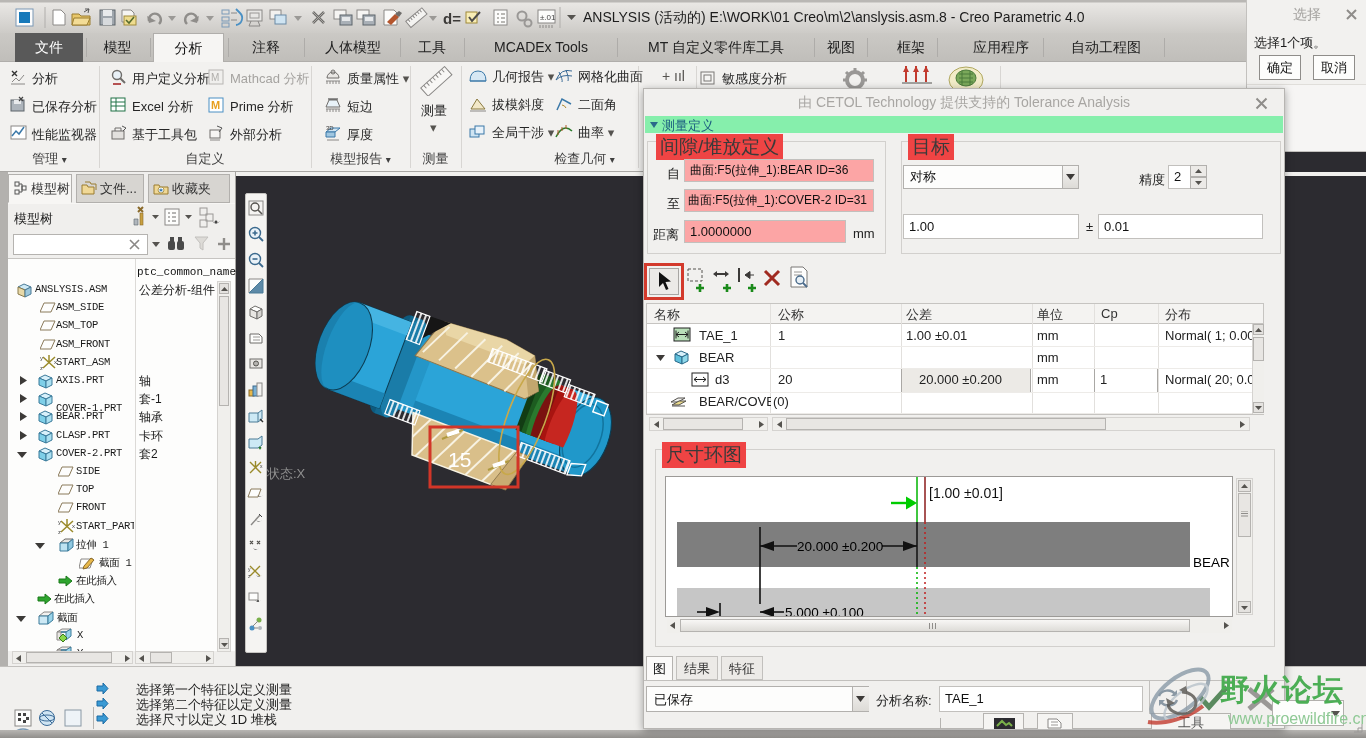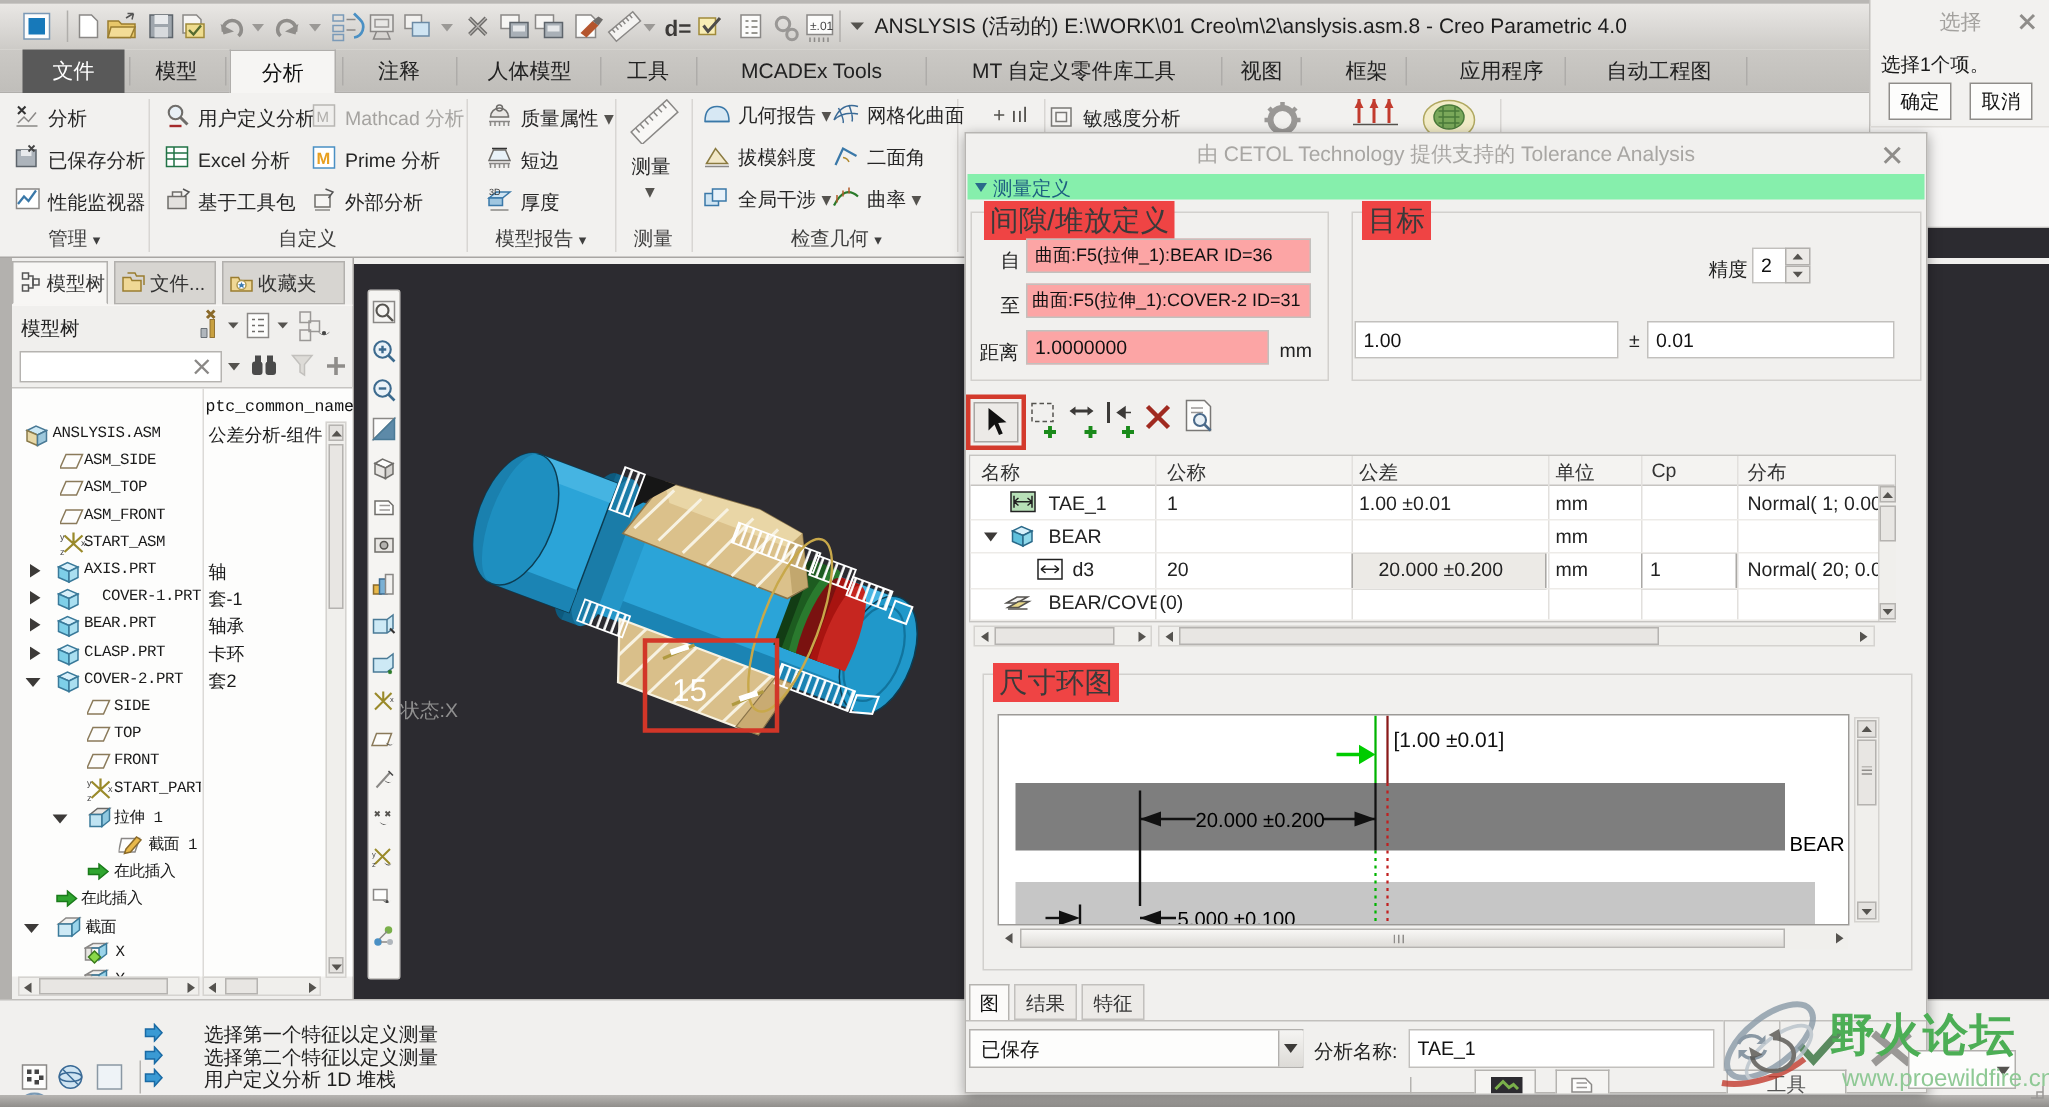--- a/index.html
+++ b/index.html
@@ -297,21 +297,21 @@
           <ellipse cx="19" cy="16" rx="17" ry="13" fill="#f2ecc8" stroke="#b0a860"></ellipse>
           <ellipse cx="19" cy="14" rx="10" ry="8" fill="#7aa85a" stroke="#4a7a3a"></ellipse>
           <path d="M12 10 h14 M12 14 h14 M12 18 h14 M15 7 v14 M23 7 v14" stroke="#4a7a3a"></path>
         </svg>
     </div>
 
     <div class="rlabel" style="left:0px;width:99px;">管理 <span style="font-size:10px;">▾</span></div>
     <div class="rlabel" style="left:99px;width:212px;">自定义</div>
     <div class="rlabel" style="left:311px;width:99px;">模型报告 <span style="font-size:10px;">▾</span></div>
     <div class="rlabel" style="left:410px;width:51px;">测量</div>
-    <div class="rlabel" style="left:461px;width:177px;padding-left:16px;">检查几何 <span style="font-size:10px;">▾</span></div>
+    <div class="rlabel" style="left:488px;width:177px;padding-left:16px;">检查几何 <span style="font-size:10px;">▾</span></div>
   </div>
   <div id="leftedge" class="abs"></div>
   <div id="leftpanel" class="abs">
 
     <div class="ptab" style="left:0px;width:64px;background:#f7f6f4;border-bottom:1px solid #f7f6f4;">
       <svg width="14" height="14" style="vertical-align:-2px;margin:0 3px 0 5px;">
           <rect x="1" y="1" width="4" height="4" fill="none" stroke="#555"></rect>
           <rect x="1" y="9" width="4" height="4" fill="none" stroke="#555"></rect>
           <rect x="8" y="5" width="4" height="4" fill="none" stroke="#555"></rect>
           <path d="M5 3 h3 v8 h-3 M8 7 h0" stroke="#555" fill="none"></path>
@@ -421,21 +421,21 @@
           </div>
 <div class="trow" style="top:131px;">
             <svg class="abs" style="left:11px;top:4px;" width="9" height="10">
               <path d="M1 0 l7 4.5 l-7 4.5 z" fill="#3c3a38"></path>
             </svg>
             <svg class="abs" style="left:29px;top:1px;" width="17" height="16">
               <path d="M2 5 l6 -3 l7 3 l-6 3 z" fill="#d8f0fa" stroke="#3a7a9a"></path>
               <path d="M2 5 v7 l7 3 v-7 z" fill="#7ecfe8" stroke="#3a7a9a"></path>
               <path d="M15 5 v7 l-6 3 v-7 z" fill="#aadff0" stroke="#3a7a9a"></path>
             </svg>
-            <div class="abs" style="left:48px;top:2px;width:78px;overflow:hidden;font-family:'Liberation Mono',monospace;font-size:10.5px;letter-spacing:-0.3px;text-align:right;">COVER-1.PRT</div>
+            <div class="abs" style="left:48px;top:12px;width:78px;overflow:hidden;font-family:'Liberation Mono',monospace;font-size:10.5px;letter-spacing:-0.3px;">COVER-1.PRT</div>
             <div class="abs" style="left:131px;top:1px;font-size:12px;">套-1</div>
           </div>
 <div class="trow" style="top:149px;">
             <svg class="abs" style="left:11px;top:4px;" width="9" height="10">
               <path d="M1 0 l7 4.5 l-7 4.5 z" fill="#3c3a38"></path>
             </svg>
             <svg class="abs" style="left:29px;top:1px;" width="17" height="16">
               <path d="M2 5 l6 -3 l7 3 l-6 3 z" fill="#d8f0fa" stroke="#3a7a9a"></path>
               <path d="M2 5 v7 l7 3 v-7 z" fill="#7ecfe8" stroke="#3a7a9a"></path>
               <path d="M15 5 v7 l-6 3 v-7 z" fill="#aadff0" stroke="#3a7a9a"></path>
@@ -751,21 +751,21 @@
         <path d="M1 4 h6 v-3 l5 5.5 l-5 5.5 v-3 h-6 z" fill="#3a9ad4" stroke="#1a6aa4"></path>
       </svg>
     <div class="msgline" style="top:14px;">选择第一个特征以定义测量</div>
     <svg class="abs" style="left:96px;top:30px;" width="13" height="13">
         <path d="M1 4 h6 v-3 l5 5.5 l-5 5.5 v-3 h-6 z" fill="#3a9ad4" stroke="#1a6aa4"></path>
       </svg>
     <div class="msgline" style="top:29px;">选择第二个特征以定义测量</div>
     <svg class="abs" style="left:96px;top:45px;" width="13" height="13">
         <path d="M1 4 h6 v-3 l5 5.5 l-5 5.5 v-3 h-6 z" fill="#3a9ad4" stroke="#1a6aa4"></path>
       </svg>
-    <div class="msgline" style="top:44px;">用户定义分析 1D 堆栈</div>
+    <div class="msgline" style="top:44px;">选择尺寸以定义 1D 堆栈</div>
     <div class="abs" style="left:93px;top:40px;width:1px;height:22px;background:#b5b3b0;"></div>
     <svg class="abs" style="left:14px;top:42px;" width="19" height="19">
         <rect x="1" y="1" width="16" height="16" fill="#fdfdfc" stroke="#8a8886"></rect>
         <rect x="4" y="4" width="3" height="3" fill="#444"></rect>
         <rect x="9" y="4" width="3" height="3" fill="#444"></rect>
         <rect x="4" y="9" width="3" height="3" fill="#444"></rect>
         <rect x="9" y="11" width="3" height="3" fill="#444"></rect>
         <rect x="12" y="8" width="3" height="3" fill="#444"></rect>
       </svg>
     <svg class="abs" style="left:38px;top:42px;" width="19" height="19">
@@ -811,20 +811,27 @@
     <div class="dtxt" style="left:23px;top:76px;">自</div>
     <div class="din" style="left:40px;top:70px;width:190px;height:23px;line-height:21px;font-size:12px;">曲面:F5(拉伸_1):BEAR ID=36</div>
     <div class="dtxt" style="left:23px;top:106px;">至</div>
     <div class="din" style="left:40px;top:100px;width:190px;height:23px;line-height:21px;font-size:12px;padding-left:3px;">曲面:F5(拉伸_1):COVER-2 ID=31</div>
     <div class="dtxt" style="left:9px;top:137px;">距离</div>
     <div class="din" style="left:40px;top:131px;width:162px;height:23px;line-height:21px;">1.0000000</div>
     <div class="dtxt" style="left:209px;top:137px;">mm</div>
 
     <div class="gbox" style="left:257px;top:52px;width:380px;height:113px;"></div>
     <div class="glab" style="left:264px;top:45px;">目标</div>
+    <div class="abs" style="left:259px;top:76px;width:176px;height:24px;background:#fdfdfc;border:1px solid #b2b0ad;">
+      <div class="abs" style="left:6px;top:2px;font-size:13px;color:#111;">对称</div>
+      <div class="abs" style="left:158px;top:0px;width:16px;height:22px;background:linear-gradient(#f5f4f2,#dddbd7);border-left:1px solid #b2b0ad;"></div>
+      <svg class="abs" style="left:162px;top:8px;" width="10" height="8">
+          <path d="M0 0 h9 l-4.5 6 z" fill="#3c3a38"></path>
+        </svg>
+    </div>
     <div class="dtxt" style="left:495px;top:82px;">精度</div>
     <div class="din" style="left:524px;top:76px;width:23px;height:24px;line-height:22px;background:#fff;">2</div>
     <div class="abs" style="left:546px;top:76px;width:17px;height:12px;background:#eceae7;border:1px solid #b2b0ad;"></div>
     <svg class="abs" style="left:551px;top:80px;" width="8" height="5">
         <path d="M0 4 l3.5 -4 l3.5 4 z" fill="#55534f"></path>
       </svg>
     <div class="abs" style="left:546px;top:88px;width:17px;height:12px;background:#eceae7;border:1px solid #b2b0ad;"></div>
     <svg class="abs" style="left:551px;top:92px;" width="8" height="5">
         <path d="M0 0 l3.5 4 l3.5 -4 z" fill="#55534f"></path>
       </svg>

